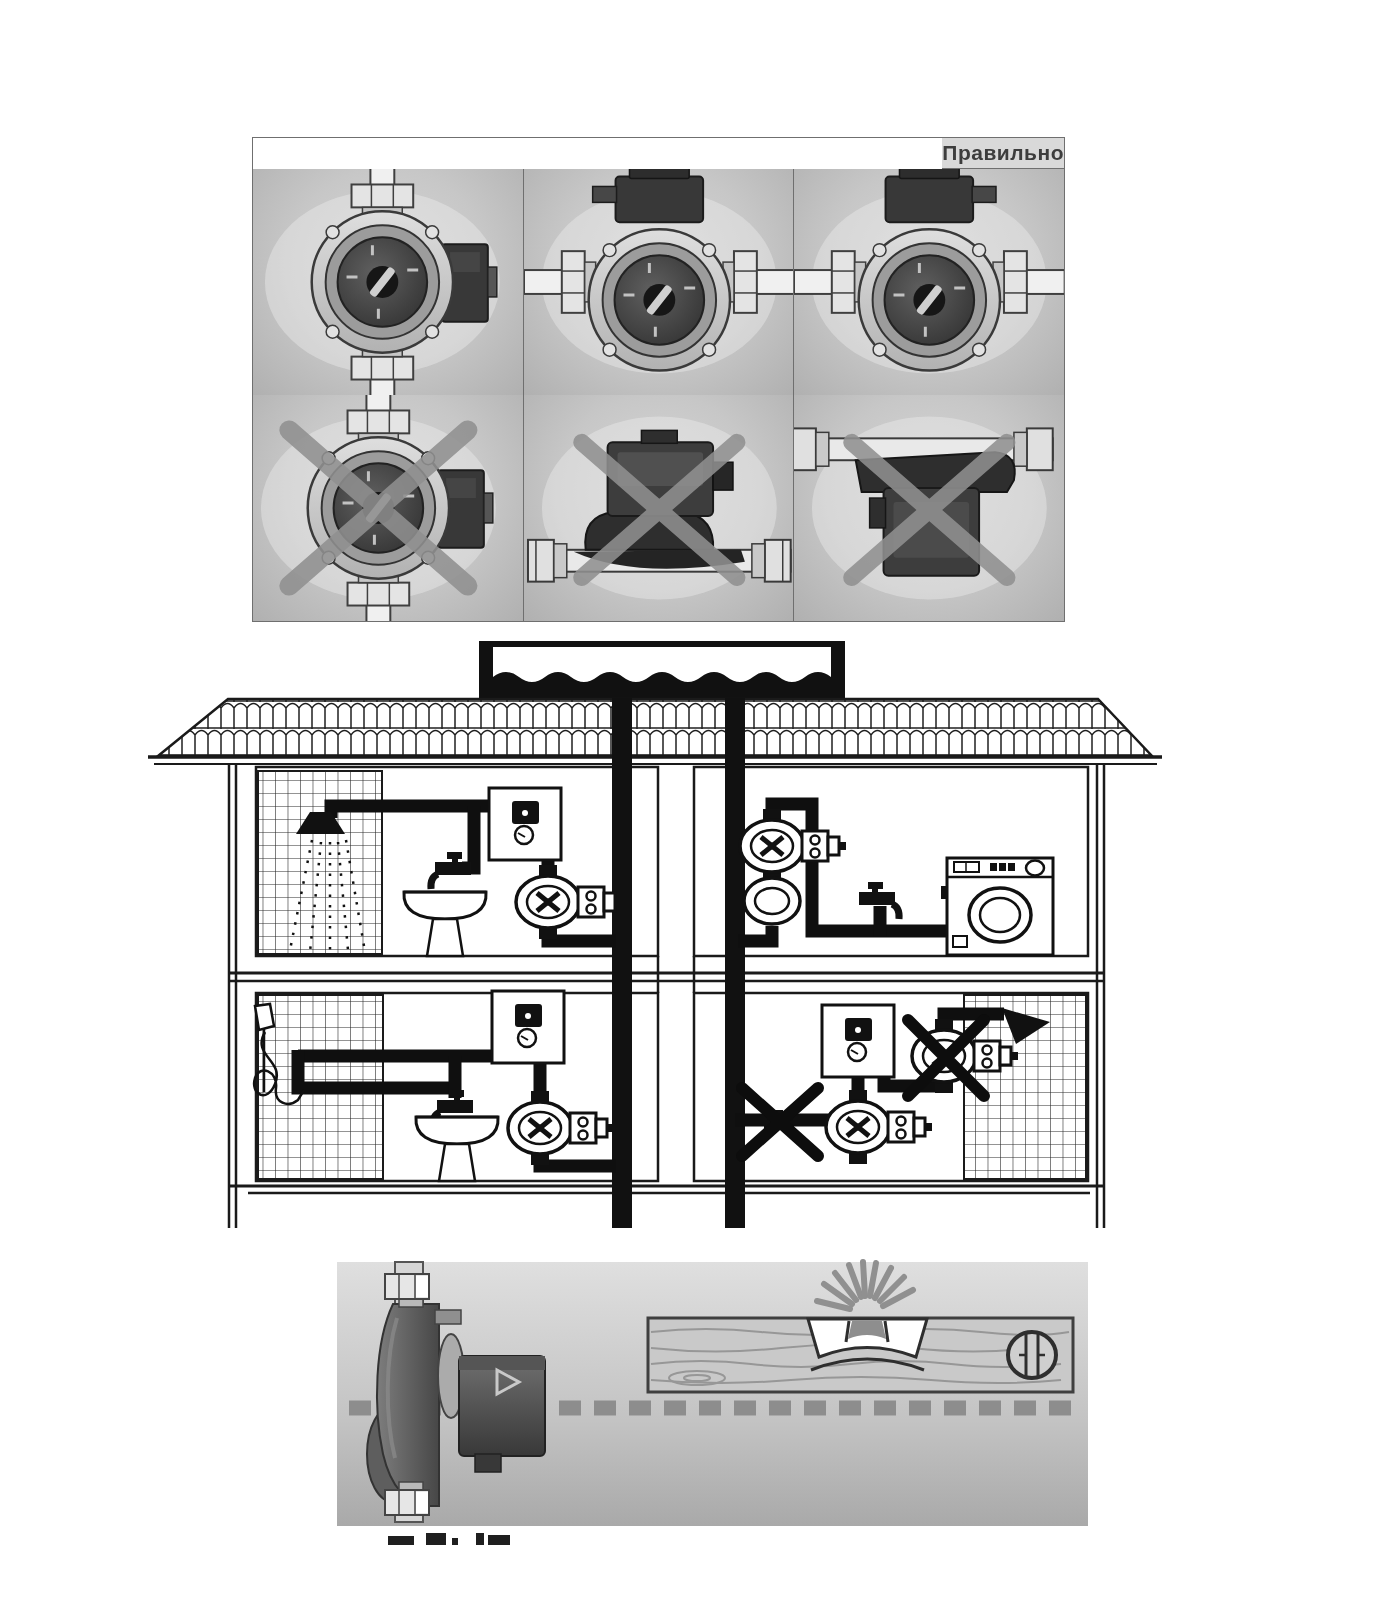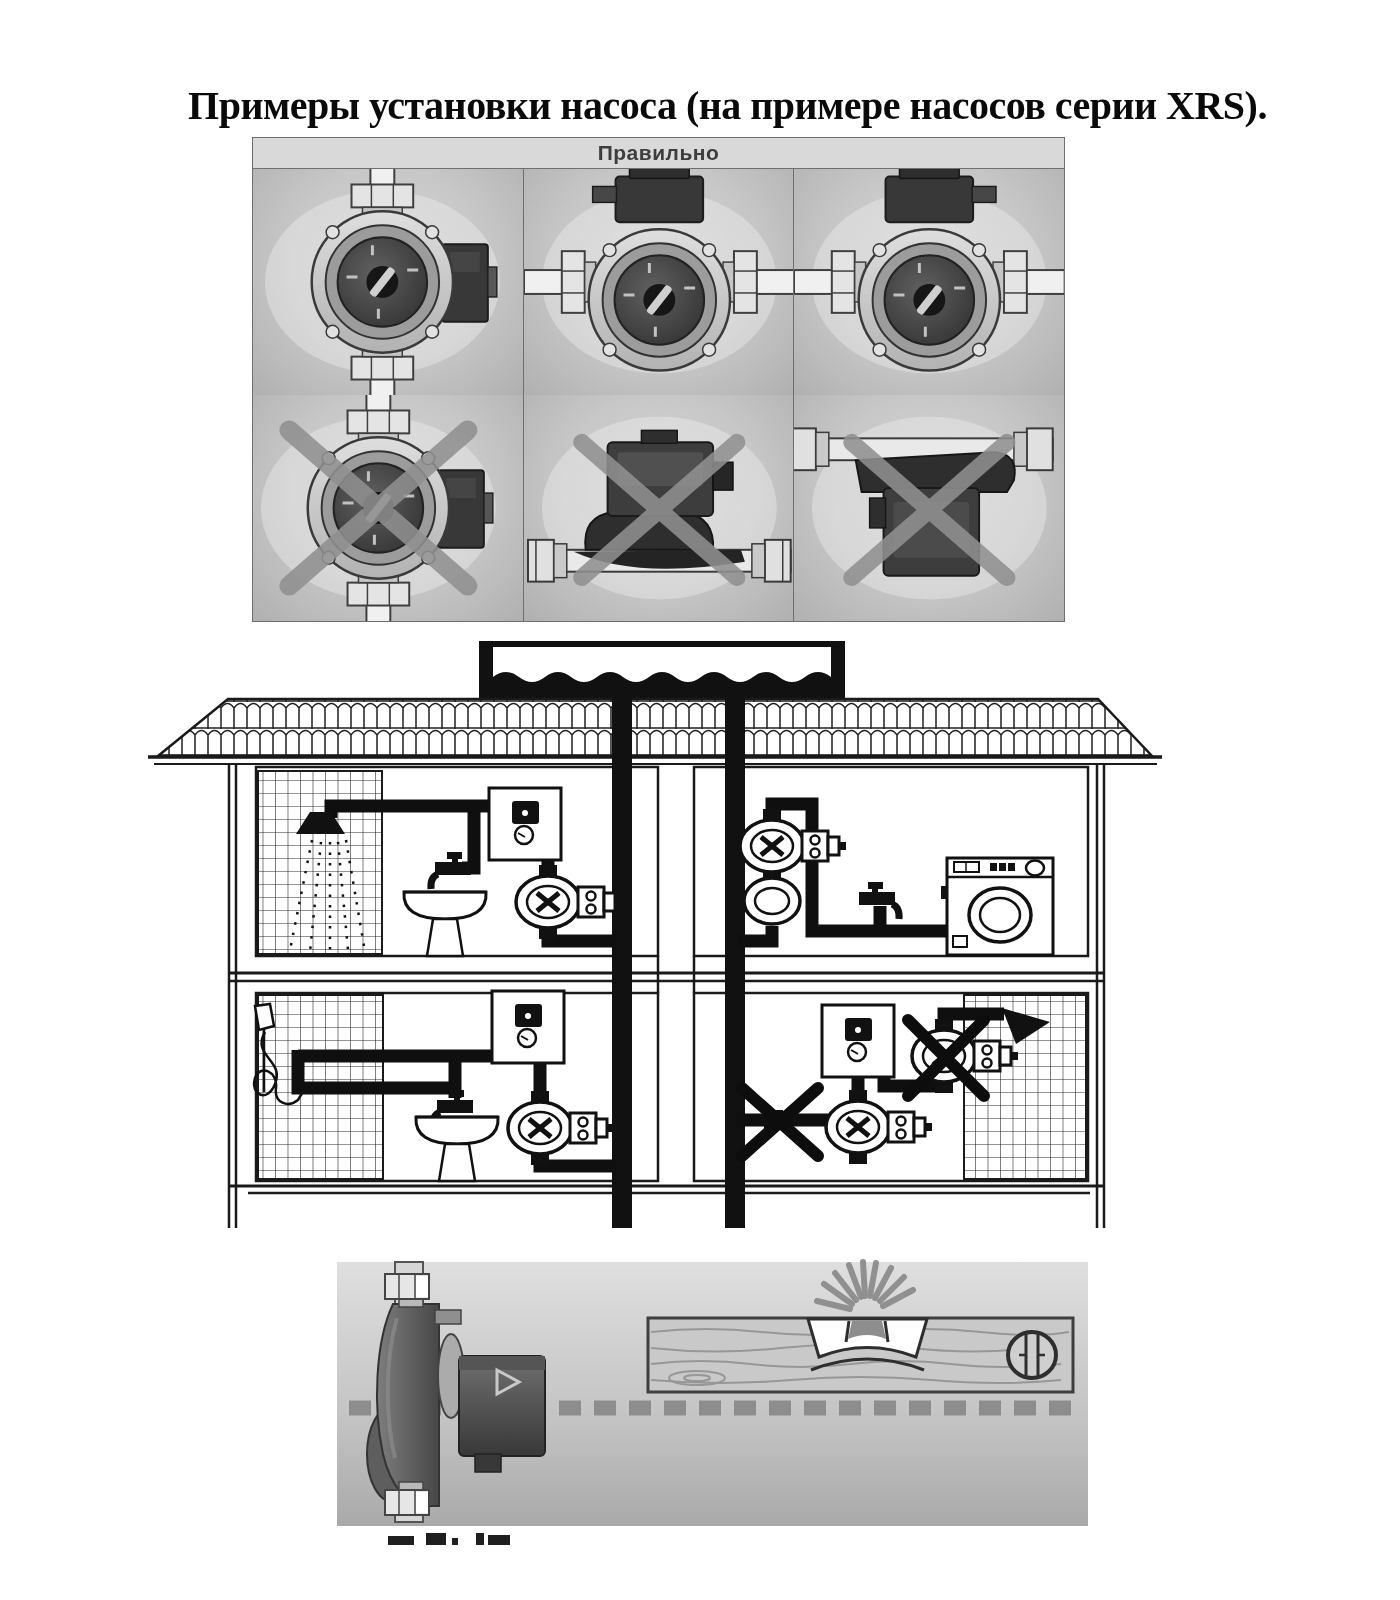--- a/index.html
+++ b/index.html
@@ -3,21 +3,21 @@
 <meta charset="utf-8">
 <style>
   html,body{margin:0;padding:0;background:#fff;}
   #page{position:relative;width:1400px;height:1600px;background:#ffffff;overflow:hidden;
         font-family:"Liberation Sans",sans-serif;}
   #title{position:absolute;left:55px;top:82px;width:1345px;text-align:center;
          font-family:"Liberation Serif",serif;font-weight:bold;font-size:40px;
          letter-spacing:-0.5px;color:#0a0a0a;white-space:nowrap;}
   
   #orient{position:absolute;left:252px;top:137px;width:813px;height:485px;
-          border:1.5px solid #6f6f6f;box-sizing:border-box;display:flex;flex-direction:column;}
+          border:1.5px solid #6f6f6f;box-sizing:border-box;display:flex;flex-direction:column;align-items:flex-end;}
   .hdr{background:#d9d9d9;border-bottom:1.5px solid #6f6f6f;display:flex;
        align-items:center;justify-content:center;font-size:21px;font-weight:600;
        color:#3d3d3d;letter-spacing:0.5px;}
   .hdr.h1{height:30px;}
   .hdr.h2{height:35px;border-top:1.5px solid #6f6f6f;}
   .prow{display:flex;flex:1;min-height:0;}
   .pcell{flex:1;position:relative;
      background:radial-gradient(ellipse at 50% 42%, #d7d7d7 0%, #c7c7c7 52%, #b0b0b0 100%);}
   .pcell:not(:last-child){border-right:1.5px solid #6f6f6f;}
   .pcell svg{display:block;width:100%;height:100%;}
@@ -157,21 +157,20 @@
       <rect x="-18" y="-6" width="36" height="13" fill="#111"></rect>
       <path d="M-15,6 q-8,3 -7,15" stroke="#111" stroke-width="7" fill="none"></path>
       <rect x="-6" y="-16" width="15" height="7" fill="#111"></rect>
       <rect x="-1" y="-10" width="6" height="5" fill="#111"></rect>
     </g>
   </defs>
 </svg>
 
 <div id="page">
 
-  <div id="title">Примеры установки насоса (на примере насосов серии XRS).</div>
 
   <div id="orient">
     <div class="hdr h1">
       <span>Правильно</span>
     </div>
     <div class="prow">
       <div class="pcell">
         <svg viewBox="-136 -108 271 216">
           <use href="#halo" x="-6"></use>
           <g transform="translate(-6,0)">

